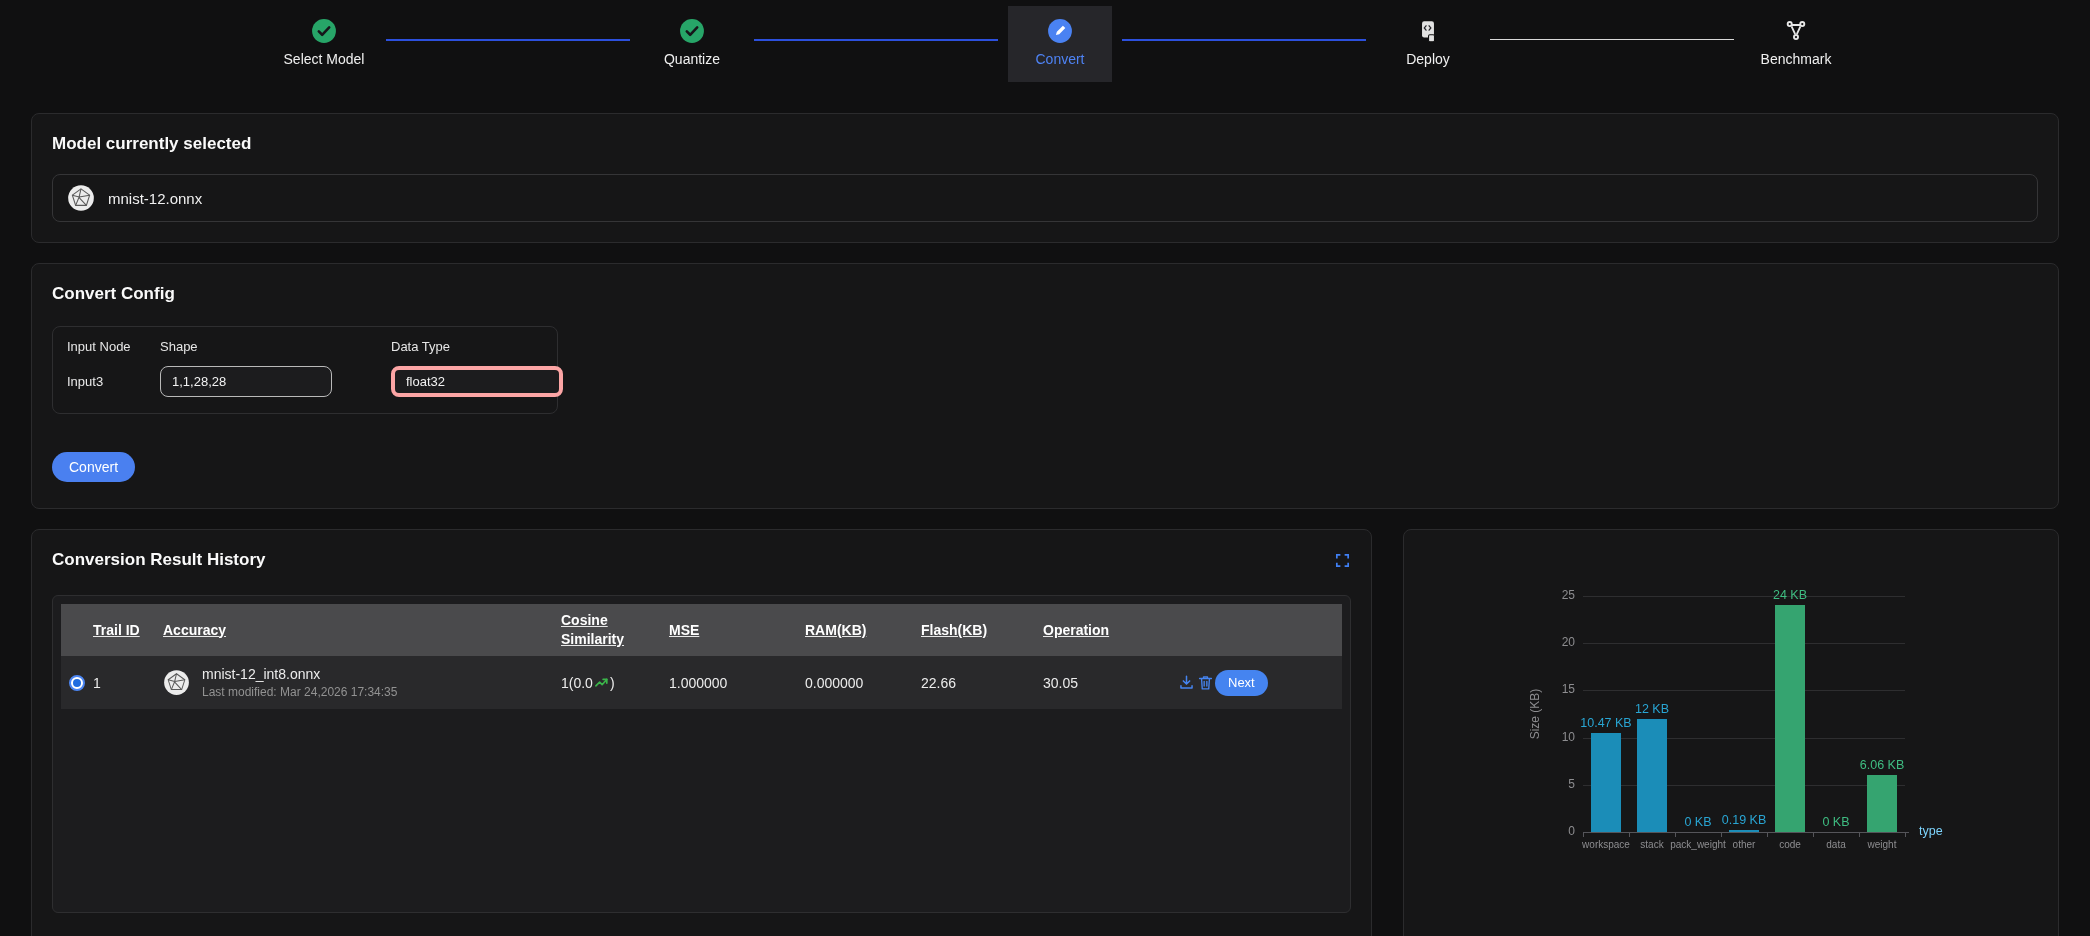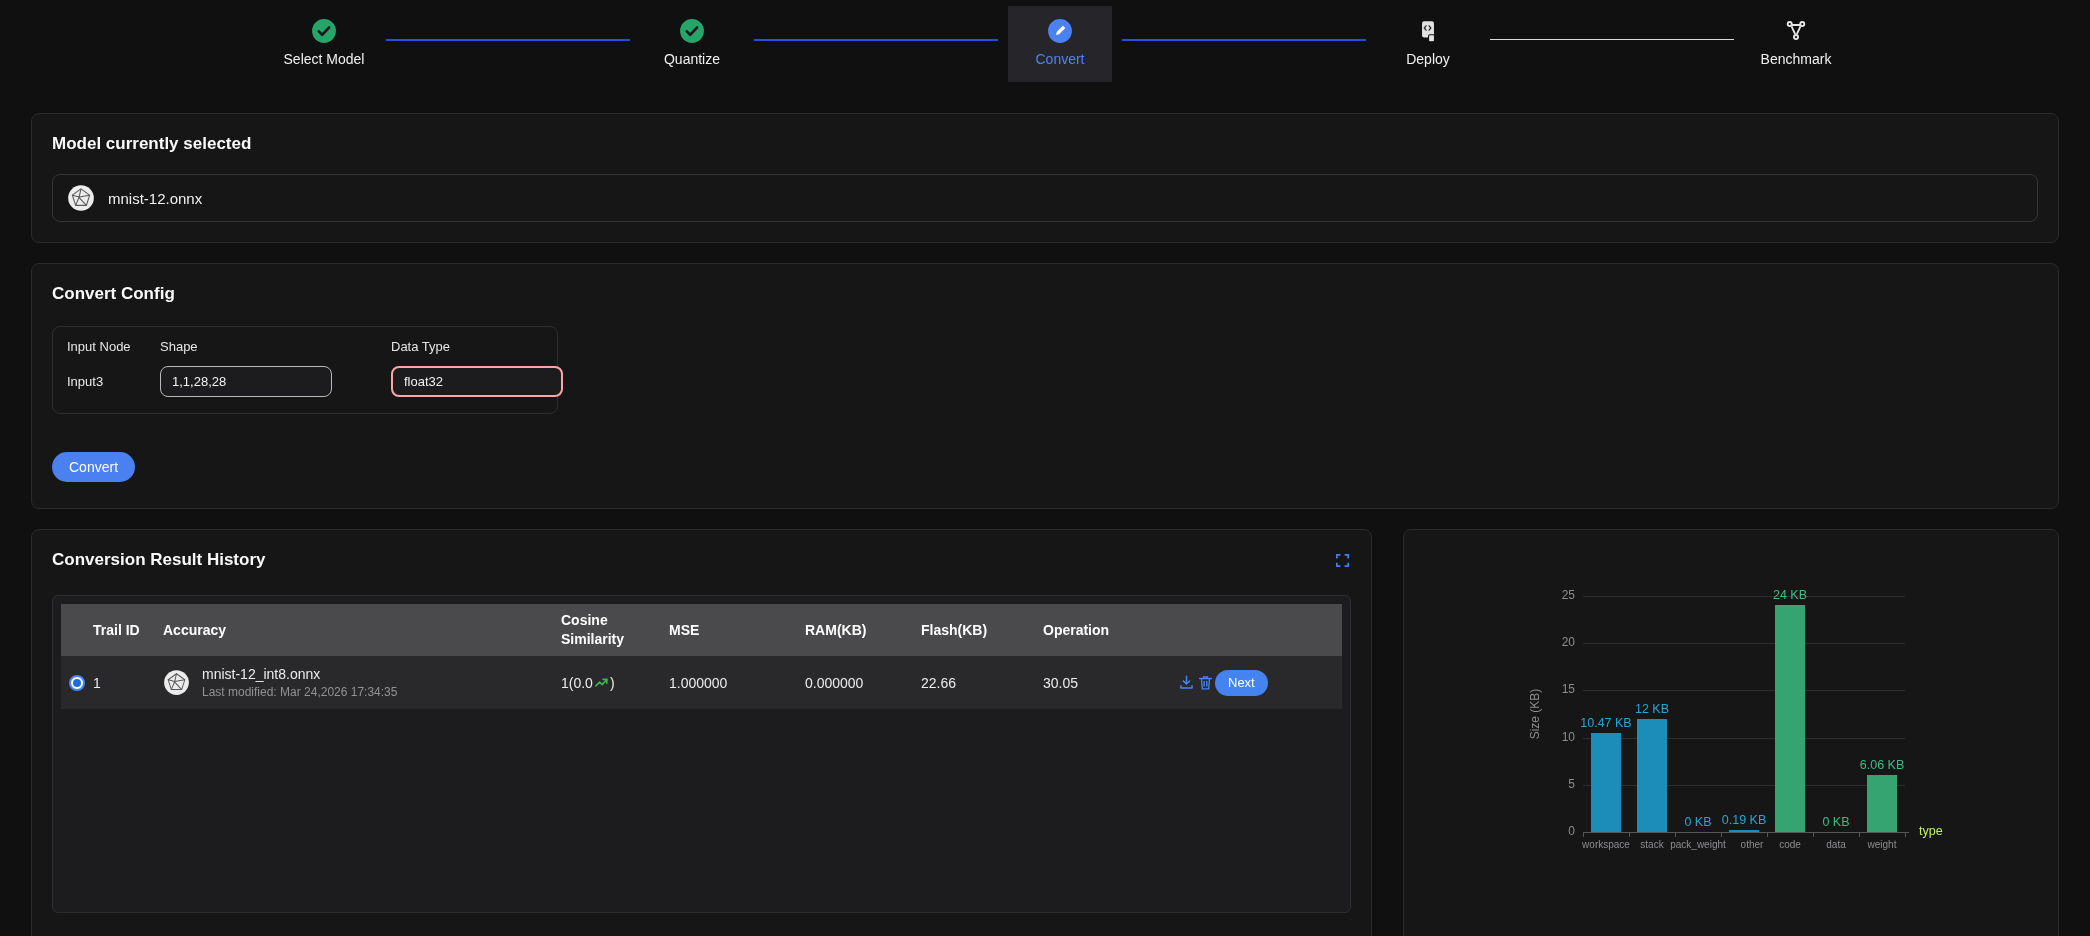--- a/index.html
+++ b/index.html
@@ -31,40 +31,40 @@
 
   
   .cfg-box { margin-top:22px; width:506px; border:1px solid #2e2e30; border-radius:8px;
              padding:12px 14px 16px 14px; }
   .cfg-grid { display:grid; grid-template-columns:93px 231px 172px; align-items:center; }
   .cfg-label { font-size:13px; color:#e6e6e6; padding-bottom:12px; }
   .cfg-input { width:172px; height:31px; background:#1c1c1e; color:#f2f2f2; font-size:13px;
                border-radius:8px; padding:0 11px; outline:none;
                font-family:"Liberation Sans","DejaVu Sans",sans-serif; }
   .cfg-input.shape { border:1px solid #b9b9b9; }
-  .cfg-input.dtype { border:2px solid #fca5a5; }
+  .cfg-input.dtype { border:4px solid #fca5a5; }
   .cfg-node { font-size:13px; color:#eaeaea; }
   .btn-primary { margin-top:20px; display:inline-block; background:#4a80f0; color:#fff;
                  font-size:14px; border:none; border-radius:16px; padding:7px 17px; cursor:pointer;
                  font-family:"Liberation Sans","DejaVu Sans",sans-serif; }
 
   
   .panels { display:flex; gap:31px; margin:0 31px; height:417px; }
   .panel { background:#161617; border:1px solid #2b2b2d; border-radius:8px; padding:20px; position:relative; }
   .panel.left { flex:1 1 auto; }
   .panel.right { width:656px; flex:0 0 auto; }
   .panel-head { display:flex; justify-content:space-between; align-items:flex-start; }
   .expand-btn { width:17px; height:17px; cursor:pointer; margin-top:2px; }
 
   
   .table-box { margin-top:25px; height:318px; border:1px solid #2e2e30; border-radius:6px;
                background:#1c1c1e; padding:8px 8px 0 8px; overflow:hidden; }
   .t-grid { display:grid; grid-template-columns:32px 70px 398px 108px 136px 116px 122px 134px 1fr;
             align-items:center; }
-  .t-head { background:#4a4a4c; min-height:52px; }
+  .t-head { background:#4a4a4c; min-height:52px;text-decoration:underline; }
   .t-head .t-cell { font-weight:bold; color:#fff; font-size:14px; line-height:1.35; }
   .t-cell { padding:6px 10px 6px 0; }
   .t-cell.first { padding-left:8px; }
   .t-row { background:#29292b; min-height:53px; }
   .t-row .t-cell { font-size:14px; color:#ececec; }
   .radio-sel { width:16px; height:16px; border-radius:50%; border:2px solid #4b85f2; background:#fff;
                display:flex; align-items:center; justify-content:center; cursor:pointer; }
   .radio-sel i { width:8px; height:8px; border-radius:50%; background:#1f6ce0; display:block; }
   .model-cell { display:flex; align-items:center; gap:12px; }
   .model-cell .sub { font-size:12px; color:#929292; margin-top:3px; }
@@ -77,21 +77,21 @@
 
   
   .chart-wrap { position:relative; margin-top:8px; height:330px; }
   .c-grid { position:absolute; height:1px; background:#2e2e30; }
   .c-axis { position:absolute; height:1px; background:#55555a; }
   .c-tickm { position:absolute; width:1px; height:5px; background:#55555a; }
   .c-ylab { position:absolute; font-size:12px; color:#8d8d90; text-align:right; width:34px; }
   .c-bar { position:absolute; }
   .c-vlab { position:absolute; font-size:12.5px; text-align:center; width:84px; }
   .c-clab { position:absolute; font-size:10px; color:#8d8d90; text-align:center; white-space:nowrap; }
-  .c-name { position:absolute; font-size:12.5px; color:#bef264; }
+  .c-name { position:absolute; font-size:12.5px; color:#7dd3fc; }
   .c-yname { position:absolute; font-size:12px; color:#8d8d90; transform:translate(-50%,-50%) rotate(-90deg); }
 </style>
 </head>
 <body>
 
 <div class="stepper">
   <div class="connector done" style="left:386px;width:244px;"></div>
   <div class="connector done" style="left:754px;width:244px;"></div>
   <div class="connector done" style="left:1122px;width:244px;"></div>
   <div class="connector todo" style="left:1490px;width:244px;"></div>
@@ -293,21 +293,21 @@
         <div class="c-bar" style="left:167px;top:175.16320000000002px;width:30px;height:98.8368px;background:#1b8db8;"></div>
         <div class="c-vlab" style="left: 140px; top: 158.163px; color: rgb(41, 165, 211);">10.47 KB</div>
         <div class="c-clab" style="left:122px;top:281px;width:120px;">workspace</div>
         <div class="c-bar" style="left:213px;top:160.72px;width:30px;height:113.28px;background:#1b8db8;"></div>
         <div class="c-vlab" style="left: 186px; top: 143.72px; color: rgb(41, 165, 211);">12 KB</div>
         <div class="c-clab" style="left:168px;top:281px;width:120px;">stack</div>
         <div class="c-vlab" style="left: 232px; top: 257px; color: rgb(41, 165, 211);">0 KB</div>
         <div class="c-clab" style="left:214px;top:281px;width:120px;">pack_weight</div>
         <div class="c-bar" style="left:305px;top:272px;width:30px;height:2px;background:#1b8db8;"></div>
         <div class="c-vlab" style="left: 278px; top: 255px; color: rgb(41, 165, 211);">0.19 KB</div>
-        <div class="c-clab" style="left:268px;top:281px;width:120px;">other</div>
+        <div class="c-clab" style="left:260px;top:281px;width:120px;">other</div>
         <div class="c-bar" style="left:351px;top:47.44px;width:30px;height:226.56px;background:#35a470;"></div>
         <div class="c-vlab" style="left: 324px; top: 30.44px; color: rgb(63, 189, 130);">24 KB</div>
         <div class="c-clab" style="left:306px;top:281px;width:120px;">code</div>
         <div class="c-vlab" style="left: 370px; top: 257px; color: rgb(63, 189, 130);">0 KB</div>
         <div class="c-clab" style="left:352px;top:281px;width:120px;">data</div>
         <div class="c-bar" style="left:443px;top:216.7936px;width:30px;height:57.206399999999995px;background:#35a470;"></div>
         <div class="c-vlab" style="left: 416px; top: 199.794px; color: rgb(63, 189, 130);">6.06 KB</div>
         <div class="c-clab" style="left:398px;top:281px;width:120px;">weight</div>
         <div class="c-name" style="left:495px;top:266px;">type</div>
       </div>

